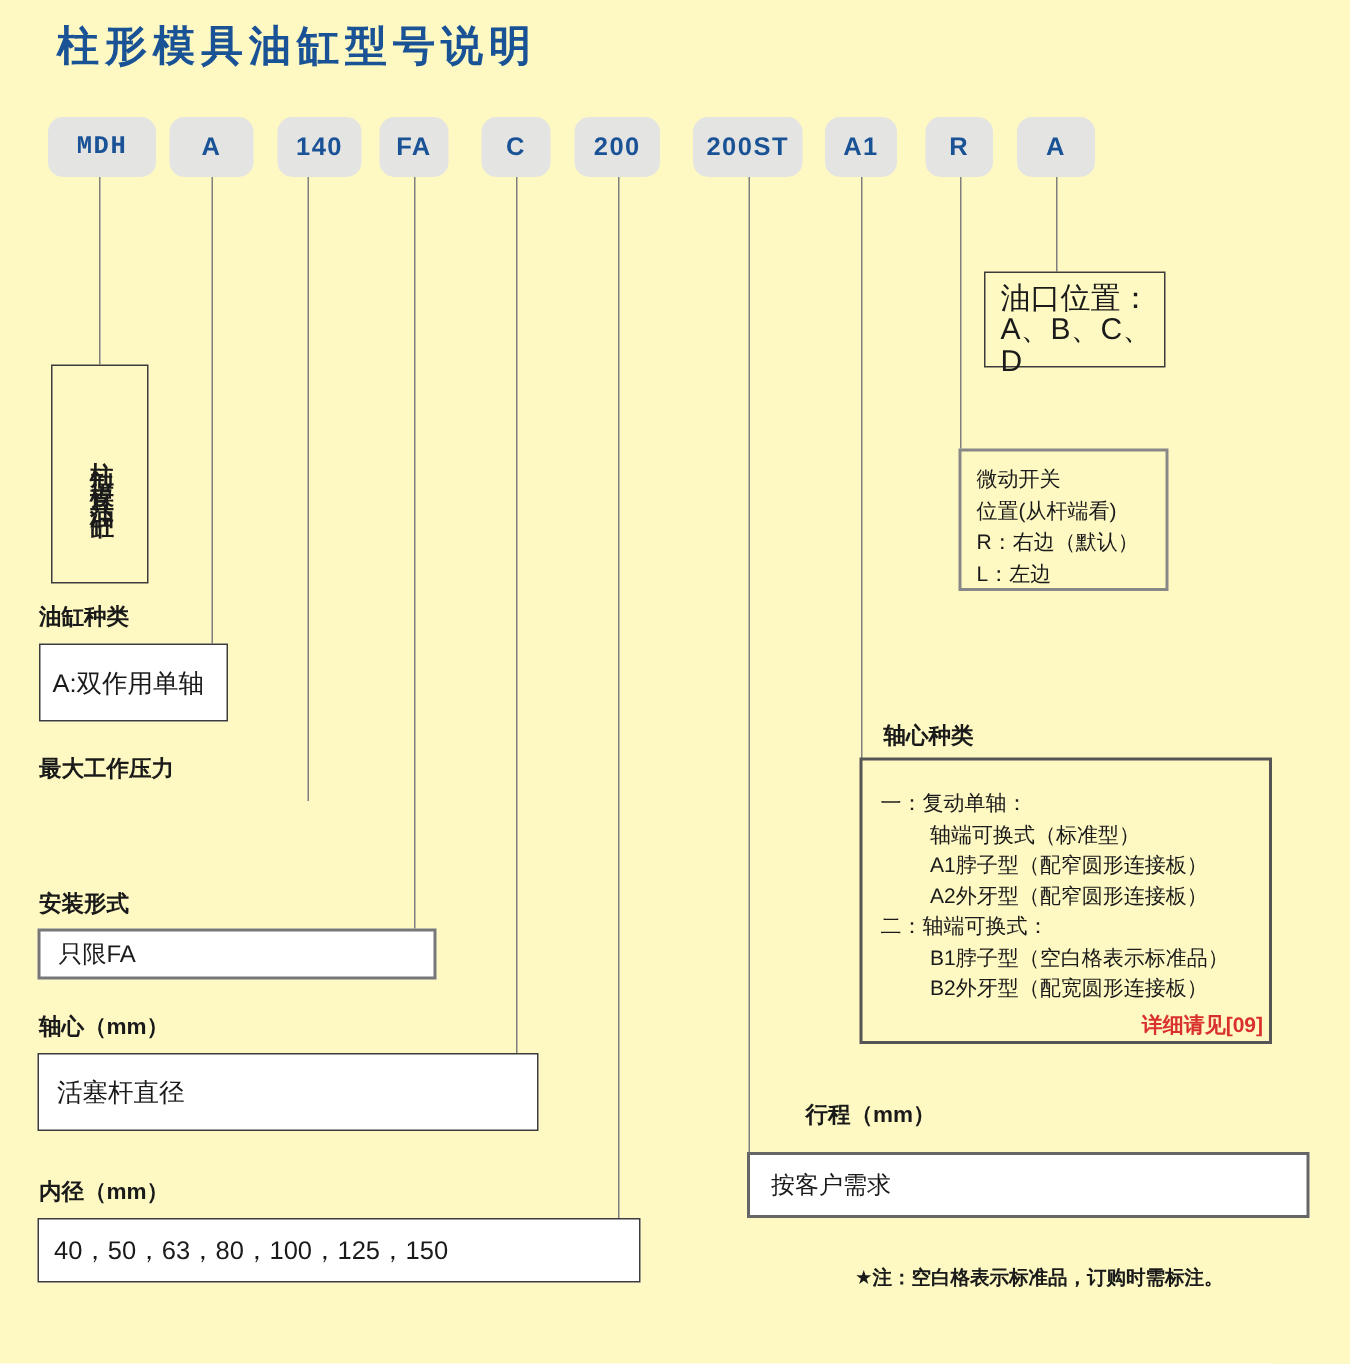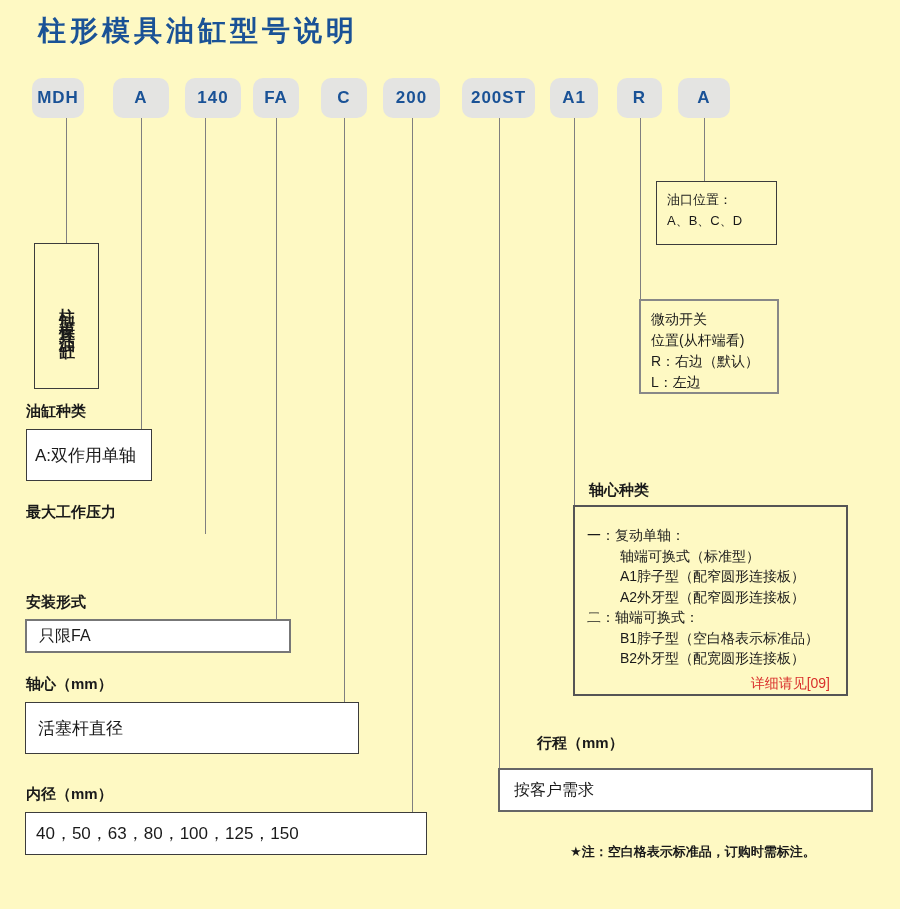--- a/index.html
+++ b/index.html
@@ -14,21 +14,21 @@
   #page{position:relative;width:900px;height:909px;background:#fef9c3;overflow:hidden;}
 
   
   #title{position:absolute;left:38px;top:12px;font-size:28px;font-weight:bold;
          color:var(--accent);letter-spacing:4px;white-space:nowrap;}
 
   
   .seg{position:absolute;top:78px;height:40px;background:var(--segment_bg);
        border-radius:10px;color:var(--accent);font-weight:bold;font-size:17px;
        display:flex;align-items:center;justify-content:center;letter-spacing:1px;}
-  #seg-0{left:32px;width:52px;}
+  #seg-0{left:32px;width:72px;font-family:Liberation Mono, monospace;}
   #seg-1{left:113px;width:56px;}
   #seg-2{left:185px;width:56px;}
   #seg-3{left:253px;width:46px;}
   #seg-4{left:321px;width:46px;}
   #seg-5{left:383px;width:57px;}
   #seg-6{left:462px;width:73px;}
   #seg-7{left:550px;width:48px;}
   #seg-8{left:617px;width:45px;}
   #seg-9{left:678px;width:52px;}
 
@@ -61,29 +61,29 @@
   #box-pressure{left:26px;top:533px;width:181px;height:47px;padding-left:12px;}
   #label-mounting{left:26px;top:593px;}
   #box-mounting{left:25px;top:619px;width:250px;height:30px;padding-left:12px;font-size:16px;border-width:2px;border-color:#777;}
   #label-rod{left:26px;top:675px;}
   #box-rod{left:25px;top:702px;width:320px;height:50px;padding-left:12px;}
   #label-bore{left:26px;top:785px;}
   #box-bore{left:25px;top:812px;width:390px;height:41px;padding-left:10px;font-size:17px;}
 
   
   #box-port{position:absolute;left:656px;top:181px;width:109px;height:55px;
-            border:1px solid var(--border);padding:7px 0 0 10px;font-size:13px;line-height:21px;}
+            border:1px solid var(--border);padding:7px 0 0 10px;font-size:20px;line-height:21px;}
   #box-switch{position:absolute;left:639px;top:299px;width:140px;height:95px;
             border:2px solid #888;padding:8px 0 0 10px;font-size:14px;line-height:21px;box-sizing:border-box;}
   #label-shaft{left:589px;top:481px;}
   #box-shaft{position:absolute;left:573px;top:505px;width:275px;height:191px;
             border:2px solid #555;box-sizing:border-box;padding-top:18px;font-size:14px;line-height:20.5px;}
   .shaft-line{padding-left:12px;white-space:nowrap;}
   .shaft-line.indent{padding-left:45px;}
-  #shaft-note{text-align:right;padding-right:16px;color:var(--red);margin-top:4px;font-size:14px;}
+  #shaft-note{text-align:right;padding-right:4px;color:var(--red);margin-top:4px;font-size:14px;font-weight:bold;}
   #label-stroke{left:537px;top:734px;}
   #box-stroke{left:498px;top:768px;width:357px;height:40px;padding-left:14px;font-size:16px;border-width:2px;border-color:#666;}
 
   
   #footnote{position:absolute;left:570px;top:843px;font-size:13px;font-weight:bold;white-space:nowrap;}
 </style>
 </head>
 <body>
 
 <div id="page">

